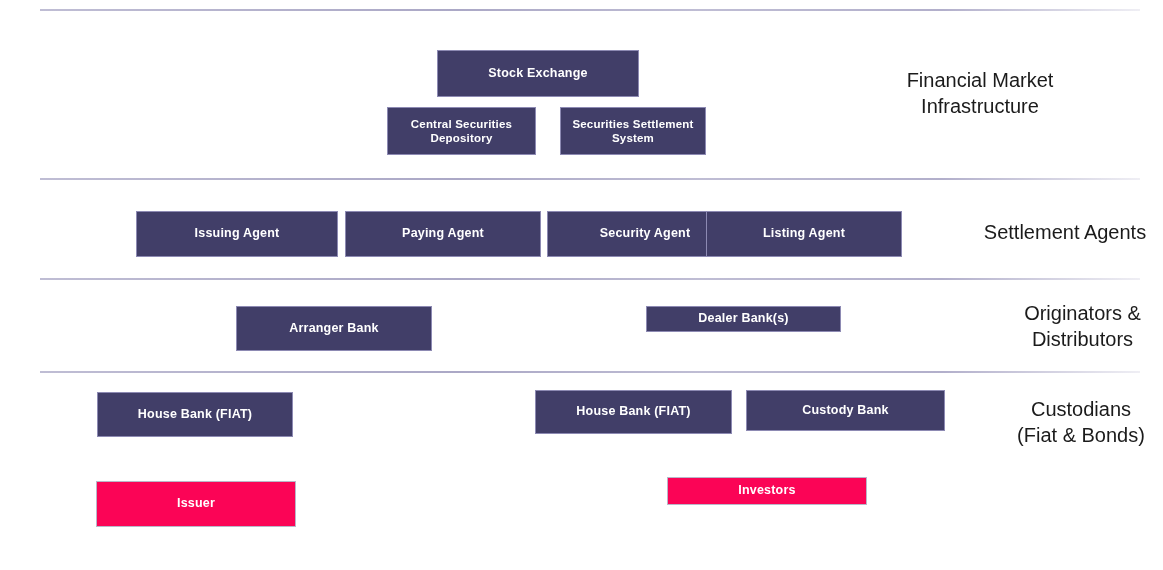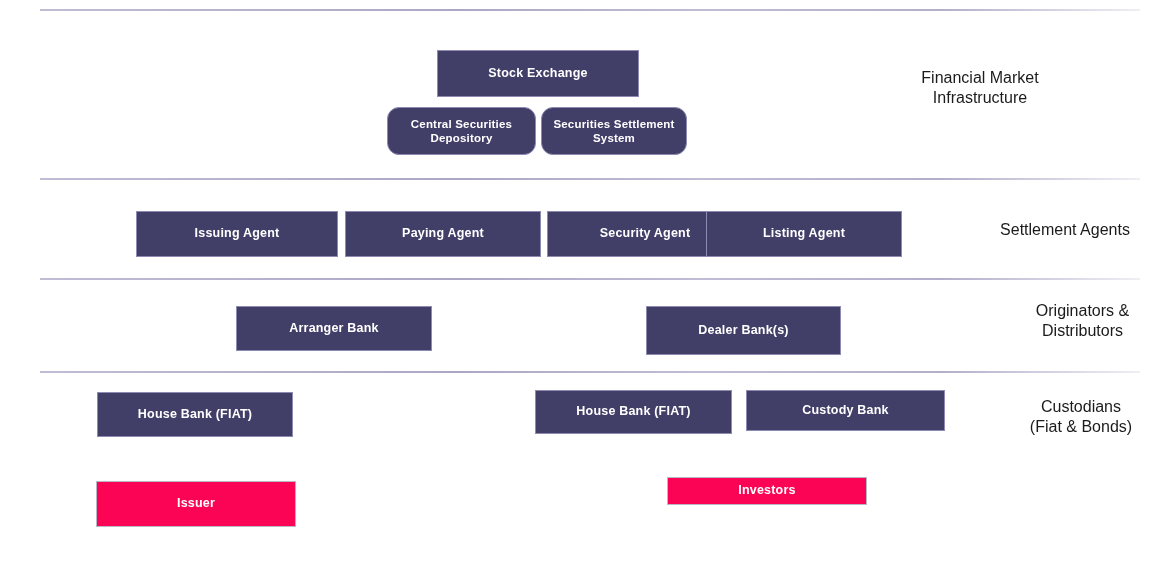--- a/index.html
+++ b/index.html
@@ -30,59 +30,59 @@
     color:var(--box-text);
     display:flex;align-items:center;justify-content:center;
     text-align:center;
     font-weight:700;
     font-size:12.5px;
     letter-spacing:0.2px;
     line-height:1.25;
     box-sizing:border-box;
     padding:2px 8px;
   }
-  .box.small{font-size:11.5px;border-radius:12px;}
+  .box.small{font-size:11.5px;}
   .box.accent{
     background:var(--box-pink);
     border:1px solid var(--pink-border);
   }
   .row-label{
     position:absolute;
     color:var(--label-text);
-    font-size:16px;
+    font-size:20px;
     line-height:1.28;
     text-align:center;
     white-space:pre-line;
     font-weight:400;
   }
 </style>
 </head>
 <body>
 
 <div class="canvas">
 
   <div class="divider" style="top:9px"></div>
   <div class="divider" style="top:178px"></div>
   <div class="divider" style="top:278px"></div>
   <div class="divider" style="top:371px"></div>
 
   <div class="box" style="left:437px;top:50px;width:202px;height:47px">Stock Exchange</div>
   <div class="box small" style="left:387px;top:107px;width:149px;height:48px">Central Securities Depository</div>
-  <div class="box small" style="left:541px;top:107px;width:146px;height:48px">Securities Settlement System</div>
+  <div class="box small" style="left:560px;top:107px;width:146px;height:48px">Securities Settlement System</div>
   <div class="row-label" style="left:870px;top:68px;width:220px">Financial Market
 Infrastructure</div>
 
   <div class="box" style="left:136px;top:211px;width:202px;height:46px">Issuing Agent</div>
   <div class="box" style="left:547px;top:211px;width:196px;height:46px">Security Agent</div>
   <div class="box" style="left:345px;top:211px;width:196px;height:46px">Paying Agent</div>
   <div class="box" style="left:706px;top:211px;width:196px;height:46px">Listing Agent</div>
   <div class="row-label" style="left:965px;top:220px;width:200px">Settlement Agents</div>
 
   <div class="box" style="left:236px;top:306px;width:196px;height:45px">Arranger Bank</div>
-  <div class="box" style="left:646px;top:306px;width:195px;height:49px">Dealer Bank(s)</div>
+  <div class="box" style="left:646px;top:306px;width:195px;height:26px">Dealer Bank(s)</div>
   <div class="row-label" style="left:1000px;top:301px;width:165px">Originators &amp;
 Distributors</div>
 
   <div class="box" style="left:97px;top:392px;width:196px;height:45px">House Bank (FIAT)</div>
   <div class="box" style="left:535px;top:390px;width:197px;height:44px">House Bank (FIAT)</div>
   <div class="box" style="left:746px;top:390px;width:199px;height:41px">Custody Bank</div>
   <div class="row-label" style="left:995px;top:397px;width:172px">Custodians
 (Fiat &amp; Bonds)</div>
 
   <div class="box accent" style="left:96px;top:481px;width:200px;height:46px">Issuer</div>

